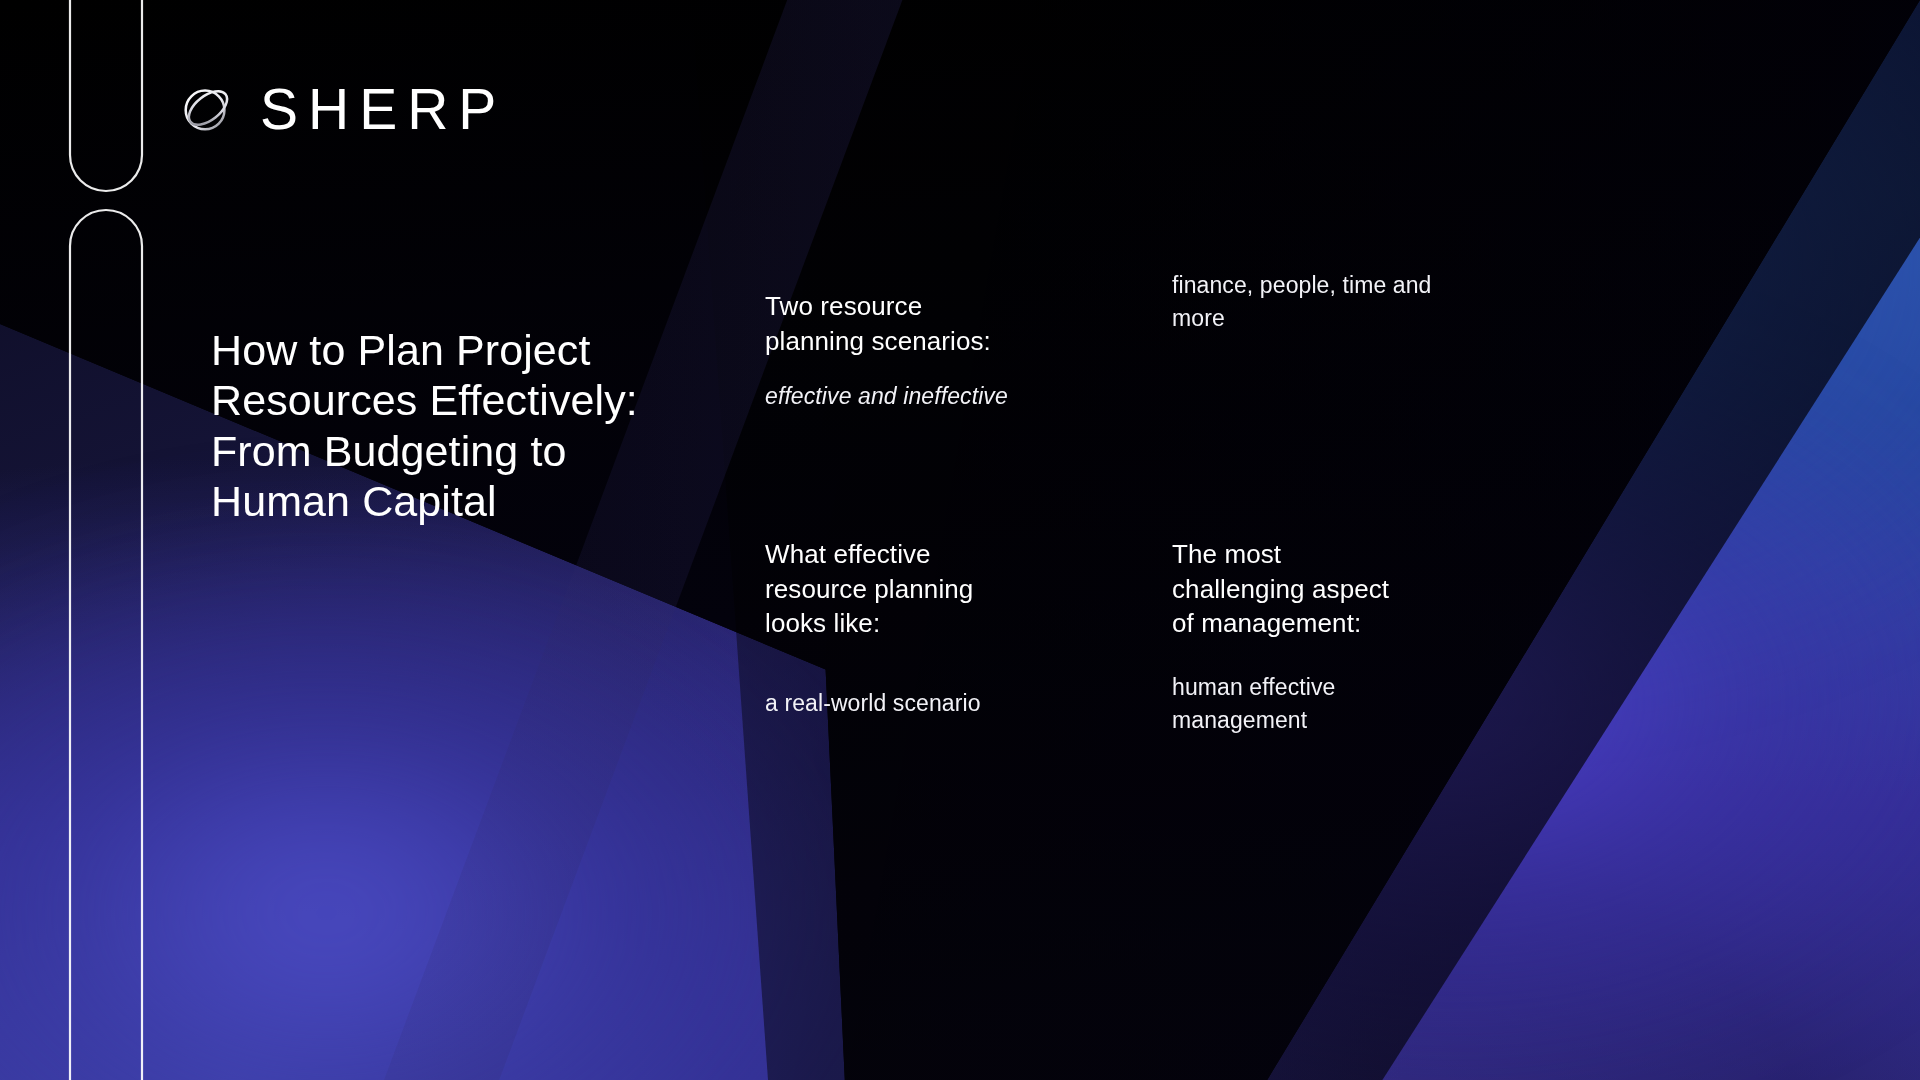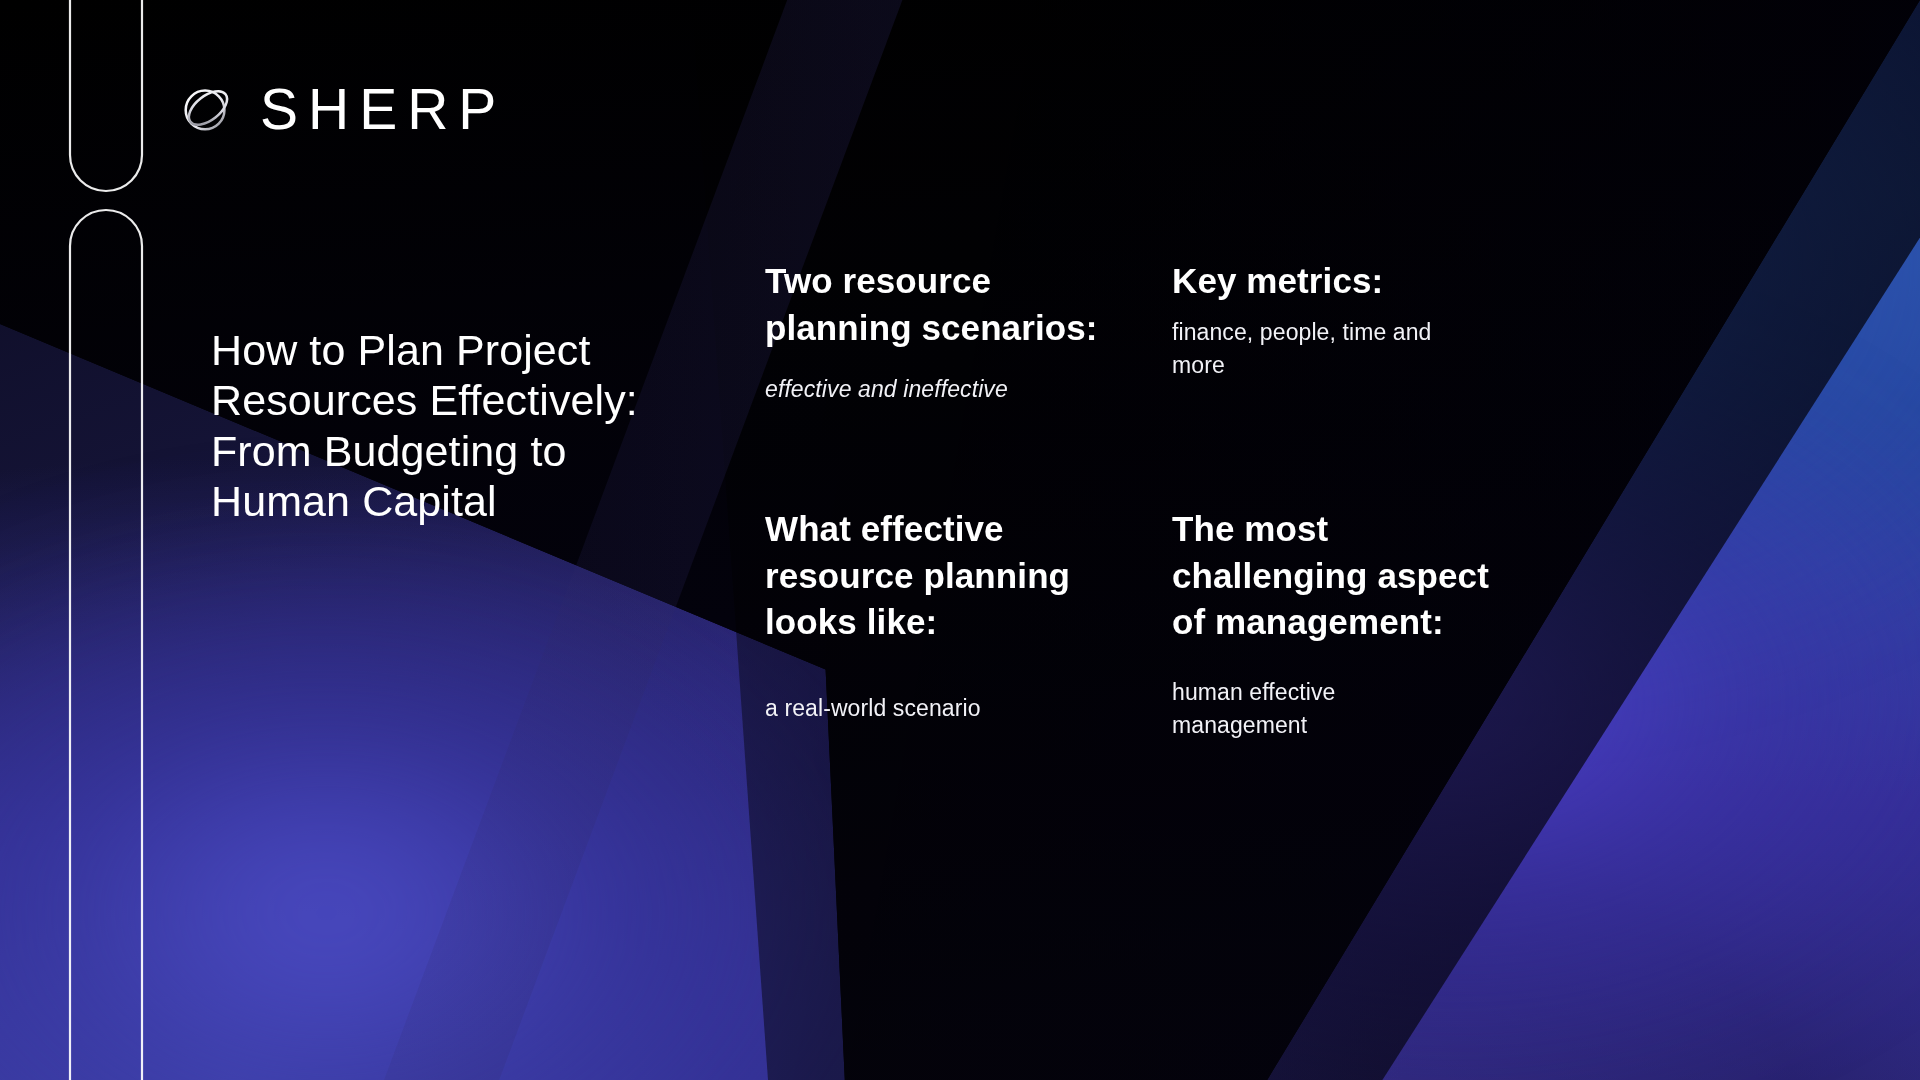--- a/index.html
+++ b/index.html
@@ -117,26 +117,27 @@
     position:absolute;
     left:765px; top:258px;
     width:1100px;
     display:grid;
     grid-template-columns:407px 1fr;
     grid-template-rows:220px auto;
     column-gap:0;
   }
   .cell { position:relative; }
   .cell-heading {
-    font-size:35px;
-    font-weight:700;
+    font-size:26px;
+    font-weight:400;
     line-height:1.33;
     color:#ffffff;
     white-space:pre-line;
     letter-spacing:.1px;
+    margin-top:31px;
   }
   .cell-sub {
     margin-top:22px;
     font-size:23px;
     font-weight:400;
     line-height:1.45;
     color:#f2f2f7;
     white-space:pre-line;
     letter-spacing:.1px;
   }
@@ -199,21 +200,20 @@
 
   <div class="grid">
 
     <div class="cell cell-r1c1">
       <div class="cell-heading">Two resource
 planning scenarios:</div>
       <div class="cell-sub">effective and ineffective</div>
     </div>
 
     <div class="cell cell-r1c2">
-      <div class="cell-heading">Key metrics:</div>
       <div class="cell-sub">finance, people, time and
 more</div>
     </div>
 
     <div class="cell cell-r2c1">
       <div class="cell-heading">What effective
 resource planning
 looks like:</div>
       <div class="cell-sub">a real-world scenario</div>
     </div>

